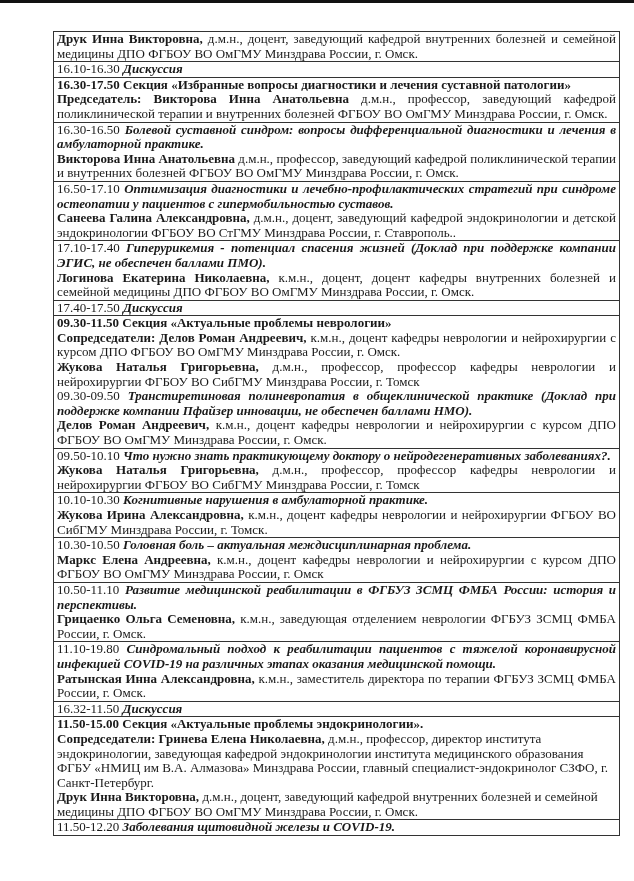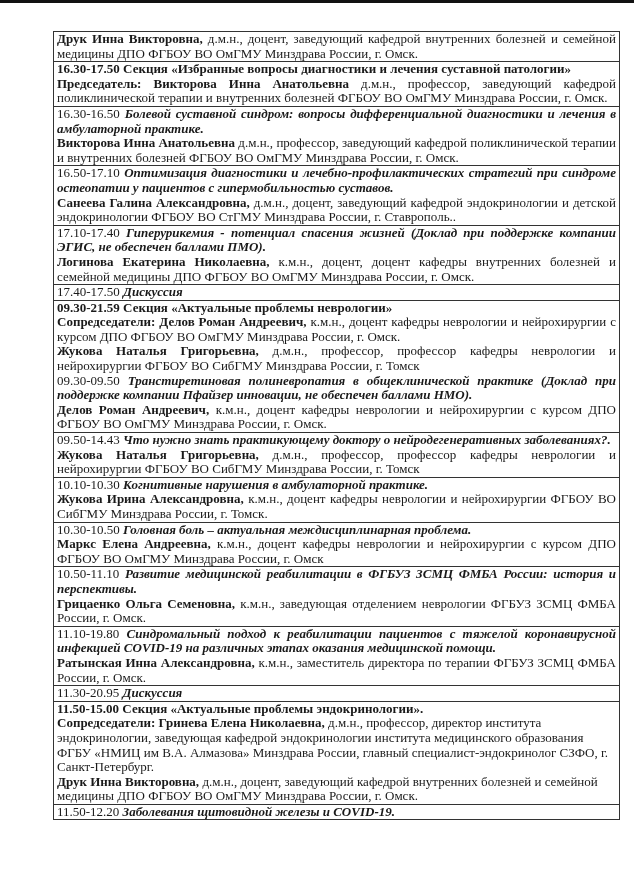--- a/index.html
+++ b/index.html
@@ -20,20 +20,25 @@
 
 <table class="prog">
   <tbody>
 
     <tr>
         <td>
       <span class="b">Друк Инна Викторовна,</span><span> д.м.н., доцент, заведующий кафедрой внутренних болезней и семейной медицины ДПО ФГБОУ ВО ОмГМУ Минздрава России, г. Омск.</span>
     </td>
       </tr>
 
+    <tr>
+        <td>
+      <span>16.10-16.30</span> <span class="bi">Дискуссия</span>
+    </td>
+      </tr>
 
     <tr>
         <td>
       <span class="b blk">16.30-17.50 Секция «Избранные вопросы диагностики и лечения суставной патологии»</span>
       <span class="b">Председатель:</span><span class="b"> Викторова Инна Анатольевна</span><span> д.м.н., профессор, заведующий кафедрой поликлинической терапии и внутренних болезней ФГБОУ ВО ОмГМУ Минздрава России, г. Омск.</span>
     </td>
       </tr>
 
     <tr>
         <td>
@@ -59,31 +64,31 @@
     <tr>
         <td>
       <span>17.40-17.50</span> <span class="bi">Дискуссия</span>
     </td>
       </tr>
 
 
 
     <tr>
         <td>
-      <span class="b blk">09.30-21.59 Секция «Актуальные проблемы неврологии»</span>
+      <span class="b blk">09.30-11.50 Секция «Актуальные проблемы неврологии»</span>
       <span class="b">Сопредседатели:</span><span class="b"> Делов Роман Андреевич,</span><span> к.м.н., доцент кафедры неврологии и нейрохирургии с курсом ДПО ФГБОУ ВО ОмГМУ Минздрава России, г. Омск.</span><br>
       <span class="b">Жукова Наталья Григорьевна,</span><span> д.м.н., профессор, профессор кафедры неврологии и нейрохирургии ФГБОУ ВО СибГМУ Минздрава России, г. Томск</span><br>
       <span>09.30-09.50</span><span class="bi"> Транстиретиновая полиневропатия в общеклинической практике (Доклад при поддержке компании Пфайзер инновации, не обеспечен баллами НМО).</span><br>
       <span class="b">Делов Роман Андреевич,</span><span> к.м.н., доцент кафедры неврологии и нейрохирургии с курсом ДПО ФГБОУ ВО ОмГМУ Минздрава России, г. Омск.</span>
     </td>
       </tr>
 
     <tr>
         <td>
-      <span>09.50-14.43</span> <span class="bi">Что нужно знать практикующему доктору о нейродегенеративных заболеваниях?.</span><br>
+      <span>09.50-10.10</span> <span class="bi">Что нужно знать практикующему доктору о нейродегенеративных заболеваниях?.</span><br>
       <span class="b">Жукова Наталья Григорьевна,</span><span> д.м.н., профессор, профессор кафедры неврологии и нейрохирургии ФГБОУ ВО СибГМУ Минздрава России, г. Томск</span>
     </td>
       </tr>
 
     <tr>
         <td>
       <span>10.10-10.30</span> <span class="bi">Когнитивные нарушения в амбулаторной практике.</span><br>
       <span class="b">Жукова Ирина Александровна,</span><span> к.м.н., доцент кафедры неврологии и нейрохирургии ФГБОУ ВО СибГМУ Минздрава России, г. Томск.</span>
     </td>
       </tr>
@@ -104,21 +109,21 @@
 
     <tr>
         <td>
       <span>11.10-19.80</span> <span class="bi">Синдромальный подход к реабилитации пациентов с тяжелой коронавирусной инфекцией COVID-19 на различных этапах оказания медицинской помощи.</span><br>
       <span class="b">Ратынская Инна Александровна,</span><span> к.м.н., заместитель директора по терапии ФГБУЗ ЗСМЦ ФМБА России, г. Омск.</span>
     </td>
       </tr>
 
     <tr>
         <td>
-      <span>11.30-20.95</span> <span class="bi">Дискуссия</span>
+      <span>16.32-11.50</span> <span class="bi">Дискуссия</span>
     </td>
       </tr>
 
     <tr>
         <td class="last-line-left" style="text-align:left;">
       <span class="b blk">11.50-15.00 Секция «Актуальные проблемы эндокринологии».</span>
       <span class="b">Сопредседатели:</span><span class="b"> Гринева Елена Николаевна,</span><span> д.м.н., профессор, директор института эндокринологии, заведующая кафедрой эндокринологии института медицинского образования ФГБУ «НМИЦ им В.А. Алмазова» Минздрава России, главный специалист-эндокринолог СЗФО, г. Санкт-Петербург.</span><br>
       <span class="b">Друк Инна Викторовна,</span><span> д.м.н., доцент, заведующий кафедрой внутренних болезней и семейной медицины ДПО ФГБОУ ВО ОмГМУ Минздрава России, г. Омск.</span>
     </td>
       </tr>

